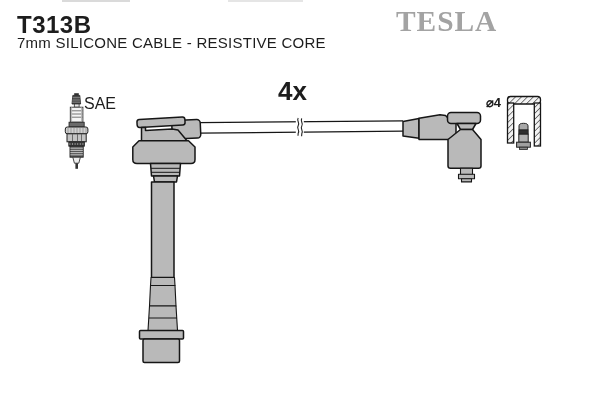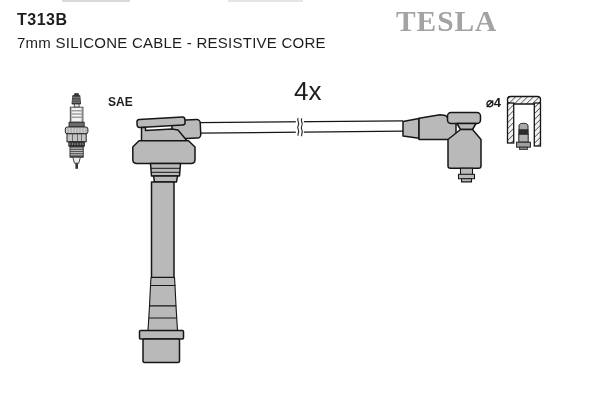--- a/index.html
+++ b/index.html
@@ -6,40 +6,40 @@
   body{
     width:600px;height:400px;
     background:var(--background,#fff);
     font-family:"Liberation Sans", sans-serif;
     position:relative;overflow:hidden;
     color:var(--text,#1d1d1d);
   }
   .abs{position:absolute;}
   .part-number{
     left:17px;top:11px;
-    font-size:16px;font-weight:bold;letter-spacing:0.5px;
+    font-size:24px;font-weight:bold;letter-spacing:0.5px;
   }
   .subtitle{
     left:17px;top:34px;
     font-size:15px;letter-spacing:0.25px;
   }
   .brand-logo{
     left:396px;top:4px;
     font-family:"Liberation Serif", serif;
     font-size:30px;font-weight:bold;letter-spacing:1px;
     color:var(--logo-gray,#a3a3a3);
     transform:scaleX(0.98);transform-origin:left top;
   }
   .label-sae{
-    left:108px;top:95px;
-    font-size:12px;font-weight:bold;
+    left:84px;top:95px;
+    font-size:16px;font-weight:normal;
   }
   .label-qty{
-    left:294px;top:76px;
-    font-size:26px;font-weight:normal;
+    left:278px;top:76px;
+    font-size:26px;font-weight:bold;
   }
   .label-dia{
     left:486px;top:95px;
     font-size:13px;font-weight:bold;
   }
   svg.diagram{left:0;top:0;}
   .part{fill:var(--part-fill,#b9b9b9);stroke:var(--outline,#161616);stroke-width:1.5;stroke-linejoin:round;}
   .part-thin{fill:var(--part-fill,#b9b9b9);stroke:var(--outline,#161616);stroke-width:1.1;stroke-linejoin:round;}
   .iline{stroke:var(--outline,#161616);stroke-width:1;fill:none;}
   .cable-line{stroke:var(--outline,#161616);stroke-width:1.2;fill:none;}

